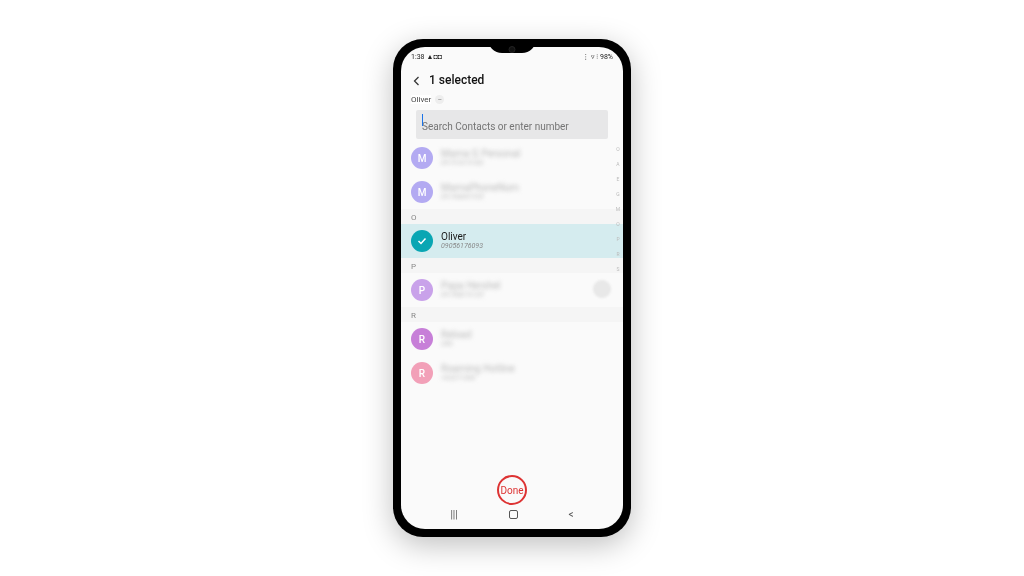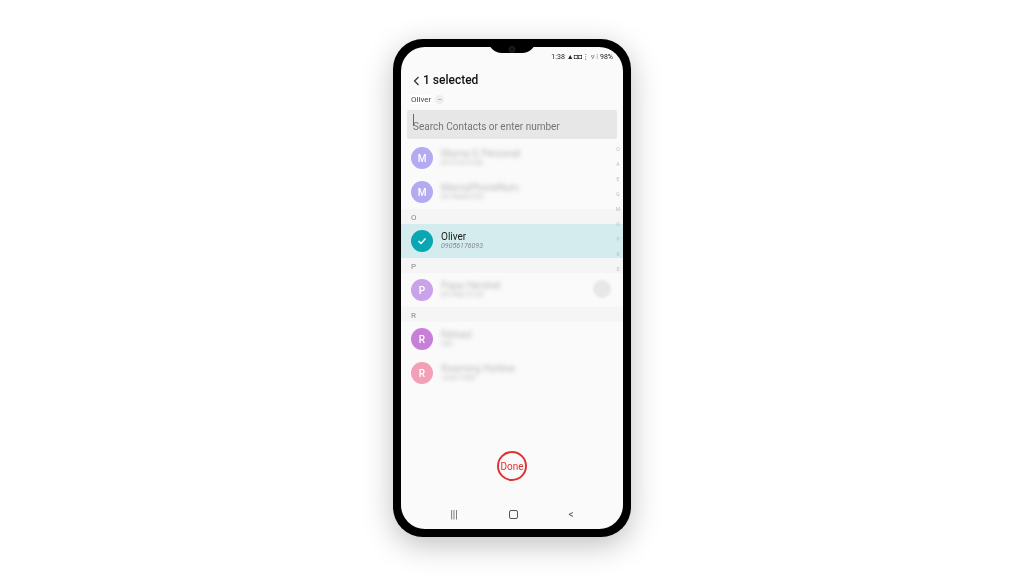--- a/index.html
+++ b/index.html
@@ -7,54 +7,54 @@
   .phone {
     width: 238px; height: 498px; background: #000; border-radius: 30px; padding: 8px;
     box-shadow: 0 8px 30px rgba(0,0,0,0.25); position: relative;
   }
   .screen { width: 222px; height: 482px; background: #fafafa; border-radius: 24px; overflow: hidden; position: relative; }
   .notch {
     position: absolute; top: 0px; left: 50%; transform: translateX(-50%);
     width: 48px; height: 14px; background: #000; border-radius: 0 0 24px 24px; z-index: 10;
   }
   .camera { position:absolute; top:7px; left:50%; transform:translateX(-50%); width:7px; height:7px; border-radius:50%; background:#111; border:1px solid #222; z-index:11; }
-  .statusbar { height: 18px; font-size: 7px; display: flex; align-items: center; justify-content: flex-end; padding: 2px 10px 0; color: #222; }
+  .statusbar { height: 18px; font-size: 7px; display: flex; align-items: center; justify-content: space-between; padding: 2px 10px 0; color: #222; }
   .statusbar .left, .statusbar .right { display:flex; gap:2px; align-items:center; }
-  .header { display:flex; align-items:flex-end; padding: 8px 10px 6px; }
+  .header { display:flex; align-items:flex-end; padding: 8px 10px 6px; gap:6px; }
   .back { width:12px; height:12px; }
   .back svg { width:100%; height:100%; display:block; }
   .title { font-size: 12px; font-weight:500; color:#111; }
   .chiprow { padding: 2px 10px 4px; display:flex; align-items:center; gap:4px; }
   .chip { font-size:8px; color:#444; background:#fff; }
   .chipremove {
     width:9px; height:9px; border-radius:50%; background:#eee; color:#888;
     display:flex; align-items:center; justify-content:center; font-size:8px; line-height:1;
   }
-  .searchbar { margin: 2px 6px; background:#e7e7e8; border-radius:2px; padding:5px 6px; position:relative; }
+  .searchbar { margin: 2px 15px; background:#e7e7e8; border-radius:2px; padding:5px 6px; position:relative; }
   .searchbar input {
     width:100%; border:none; background:transparent; font-size:10px; color:#333; outline:none;
   }
   .searchbar::before {
     content:''; position:absolute; left:6px; top:4px; width:1px; height:12px; background:#1a73e8;
   }
   .list { flex:1; position:relative; }
   .row { display:flex; align-items:center; padding:6px 10px; gap:8px; position:relative; }
   .row.selected { background:#d5ecef; }
   .avatar { width:22px; height:22px; border-radius:50%; display:flex; align-items:center; justify-content:center; color:#fff; font-size:10px; font-weight:500; flex-shrink:0; }
   .avatar.check { background:#09a6b3; }
   .info { display:flex; flex-direction:column; gap:1px; min-width:0; }
   .name { font-size:10px; color:#1a1a1a; line-height:1.1; }
   .sub  { font-size:7px; color:#888; line-height:1.1;font-style:italic; }
   .blur .name, .blur .sub { filter: blur(2.2px); color:#bbb; }
   .sectionhdr { font-size:8px; color:#888; padding:4px 10px 2px; background:#f5f5f5; }
   .indexbar {
     position:absolute; right:1px; top:0; bottom:0; width:8px; display:flex; flex-direction:column;
     align-items:center; justify-content:flex-start; gap:9px; font-size:5px; color:#bbb; padding-top:5px;
   }
-  .donewrap { position:absolute; bottom:48px; left:0; right:0; display:flex; justify-content:center; }
+  .donewrap { position:absolute; bottom:24px; left:0; right:0; display:flex; justify-content:center; }
   .done {
     font-size:10px; color:#d33; padding: 4px 6px; border-radius:50%;
   }
   .donecircle {
     width:30px; height:30px; border:2px solid #d33; border-radius:50%;
     display:flex; align-items:center; justify-content:center;
   }
   .navbar {
     position:absolute; bottom:6px; left:0; right:0; height:18px;
     display:flex; align-items:center; justify-content:space-around; padding:0 24px;

